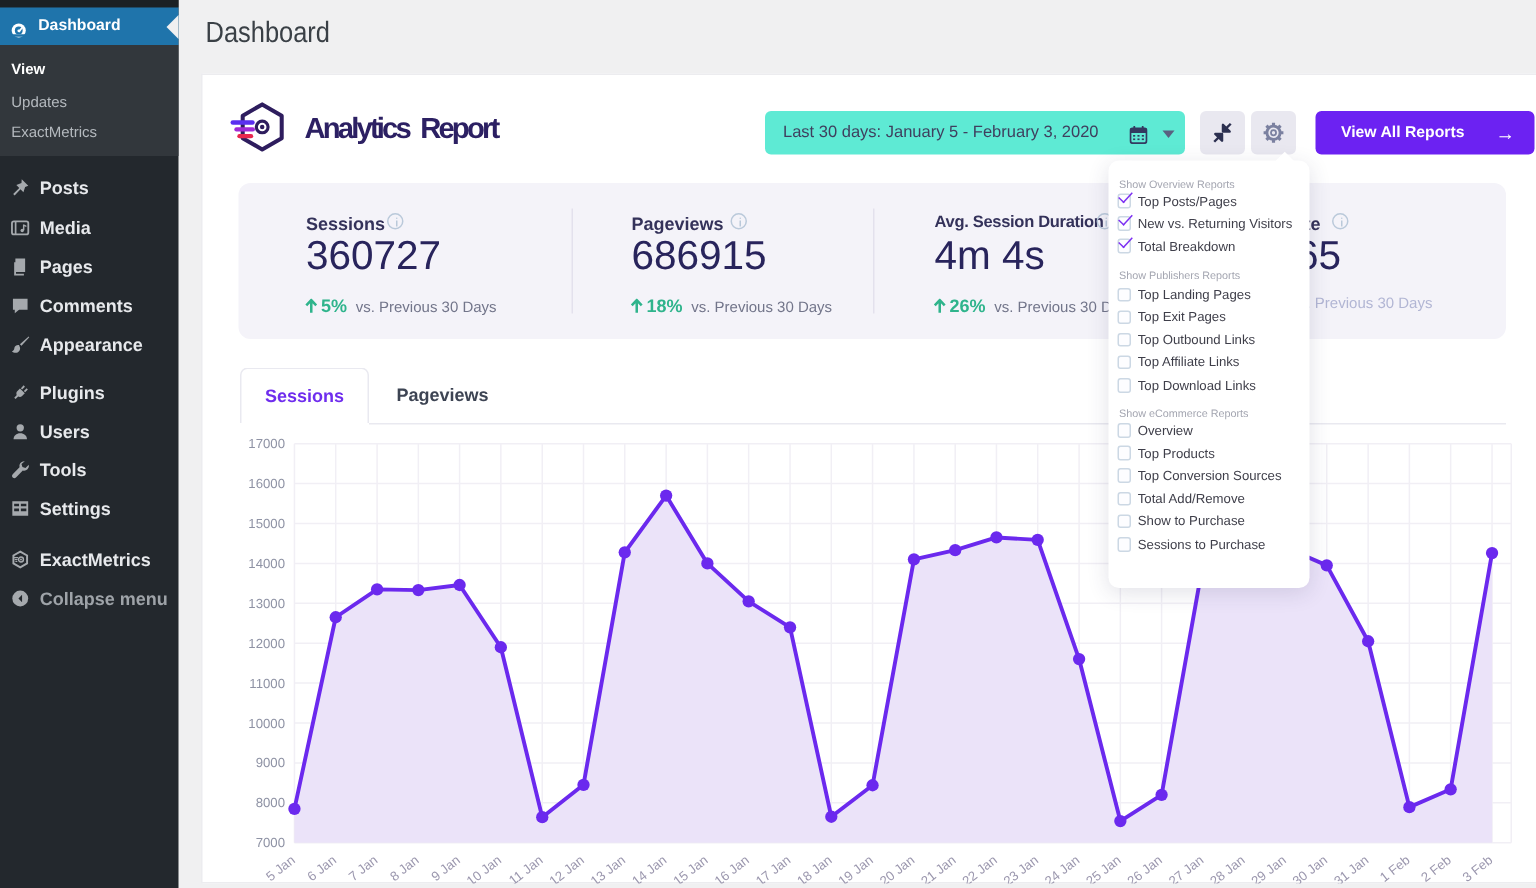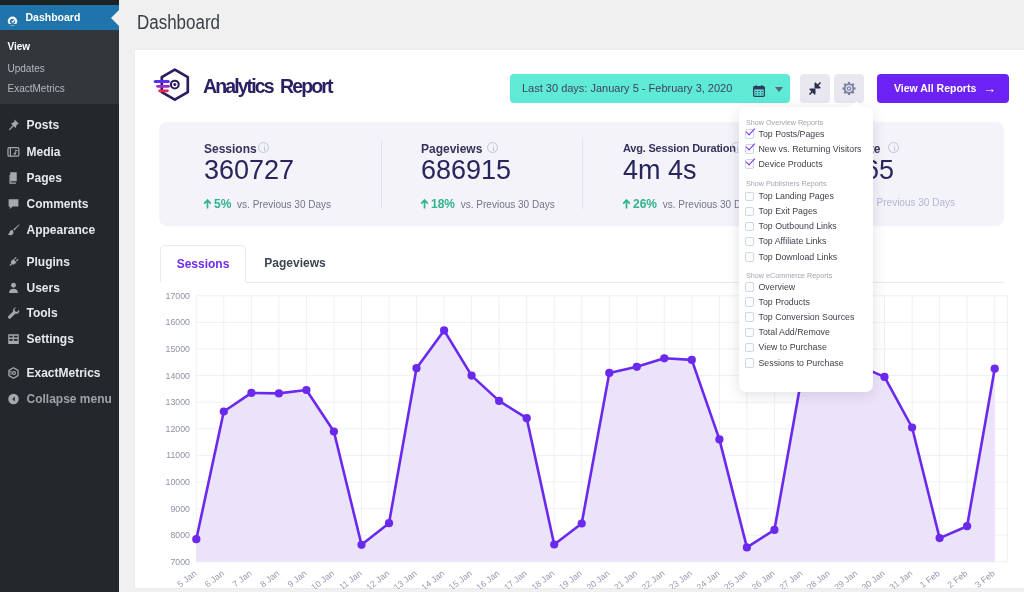--- a/index.html
+++ b/index.html
@@ -20,21 +20,21 @@
 
 #logo{position:absolute;left:153px;top:66px;width:40px;height:40px}
 #title{position:absolute;left:203px;top:75px;font-size:19.5px;font-weight:bold;color:#2c2063;letter-spacing:-1.9px;word-spacing:4px}
 #datebtn{position:absolute;left:510px;top:74px;width:280px;height:29px;background:#5eead4;border-radius:4px}
 #datebtn .t{position:absolute;left:12px;top:8px;font-size:11px;color:#3f3f5e;white-space:nowrap}
 #datebtn .cal{position:absolute;left:243px;top:9px;width:12px;height:12px}
 #datebtn .car{position:absolute;left:265px;top:12.5px;width:0;height:0;border-left:4px solid transparent;border-right:4px solid transparent;border-top:5px solid #596080}
 .icbtn{position:absolute;top:74px;width:30px;height:29px;background:#e9e8f0;border-radius:4px}
 #btn1{left:800px}
 #btn2{left:834px}
-#viewall{position:absolute;left:877px;top:74px;width:132px;height:29px;background:#6c22f2;border-radius:4px;color:#fff;font-size:10.5px;font-weight:600}
+#viewall{position:absolute;left:877px;top:74px;width:146px;height:29px;background:#6c22f2;border-radius:4px;color:#fff;font-size:10.5px;font-weight:600}
 #viewall .t{position:absolute;left:17px;top:8px;white-space:nowrap}
 #viewall .ar{position:absolute;right:13px;top:7px;font-size:13px}
 
 #stats{position:absolute;left:159px;top:122px;width:845px;height:104px;background:#f4f3f9;border-radius:8px}
 .sep{position:absolute;top:139px;width:1px;height:70px;background:#e3e1ed}
 .stlabel{position:absolute;top:142px;font-size:12px;font-weight:bold;color:#34325a;white-space:nowrap}
 .stvalue{position:absolute;top:157px;font-size:27px;color:#28245c;line-height:27px;white-space:nowrap}
 .stchange{position:absolute;top:197px;font-size:10px;color:#72758a;white-space:nowrap}
 .stchange .g{color:#2fb48c;font-weight:bold;font-size:12px;margin:0 3px 0 2px}
 .info{position:absolute;width:11px;height:11px;border:1.2px solid #bac9da;border-radius:50%}.info::before{content:"";position:absolute;left:4.6px;top:1.8px;width:1.6px;height:1.6px;border-radius:50%;background:#bac9da}.info::after{content:"";position:absolute;left:4.6px;top:4.4px;width:1.6px;height:4px;background:#bac9da}
@@ -383,21 +383,21 @@
       <span class="lt">Top Posts/Pages</span>
     </div>
 <div class="row" style="top:35.7px">
       <span class="cb"></span>
       <span class="chk"></span>
       <span class="lt">New vs. Returning Visitors</span>
     </div>
 <div class="row" style="top:50.9px">
       <span class="cb"></span>
       <span class="chk"></span>
-      <span class="lt">Device Products</span>
+      <span class="lt">Total Breakdown</span>
     </div>
 <div class="sect" style="top:71.5px">Show Publishers Reports</div>
 <div class="row" style="top:83.0px">
       <span class="cb"></span>
       <span class="lt">Top Landing Pages</span>
     </div>
 <div class="row" style="top:98.1px">
       <span class="cb"></span>
       <span class="lt">Top Exit Pages</span>
     </div>
@@ -425,19 +425,19 @@
 <div class="row" style="top:203.9px">
       <span class="cb"></span>
       <span class="lt">Top Conversion Sources</span>
     </div>
 <div class="row" style="top:219.1px">
       <span class="cb"></span>
       <span class="lt">Total Add/Remove</span>
     </div>
 <div class="row" style="top:234.3px">
       <span class="cb"></span>
-      <span class="lt">View to Purchase</span>
+      <span class="lt">Show to Purchase</span>
     </div>
 <div class="row" style="top:249.5px">
       <span class="cb"></span>
       <span class="lt">Sessions to Purchase</span>
     </div>
 </div>
 
 </body></html>

